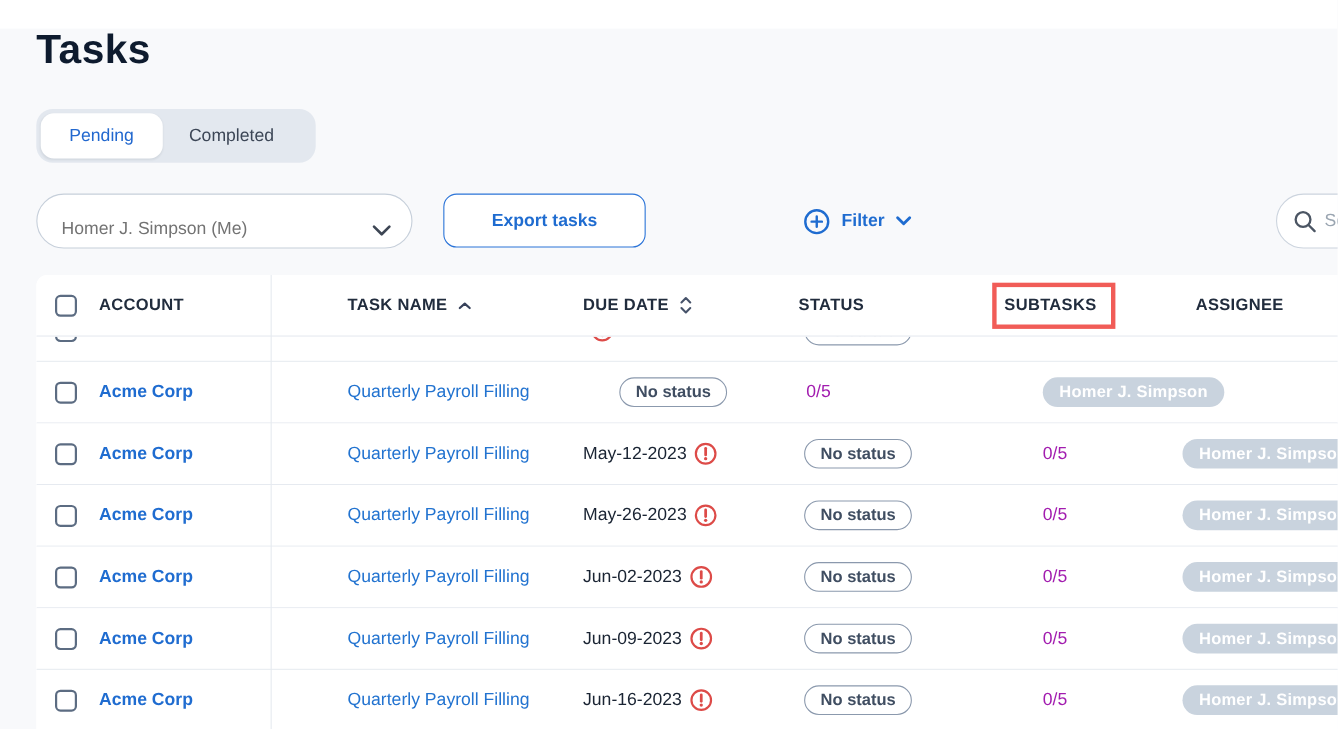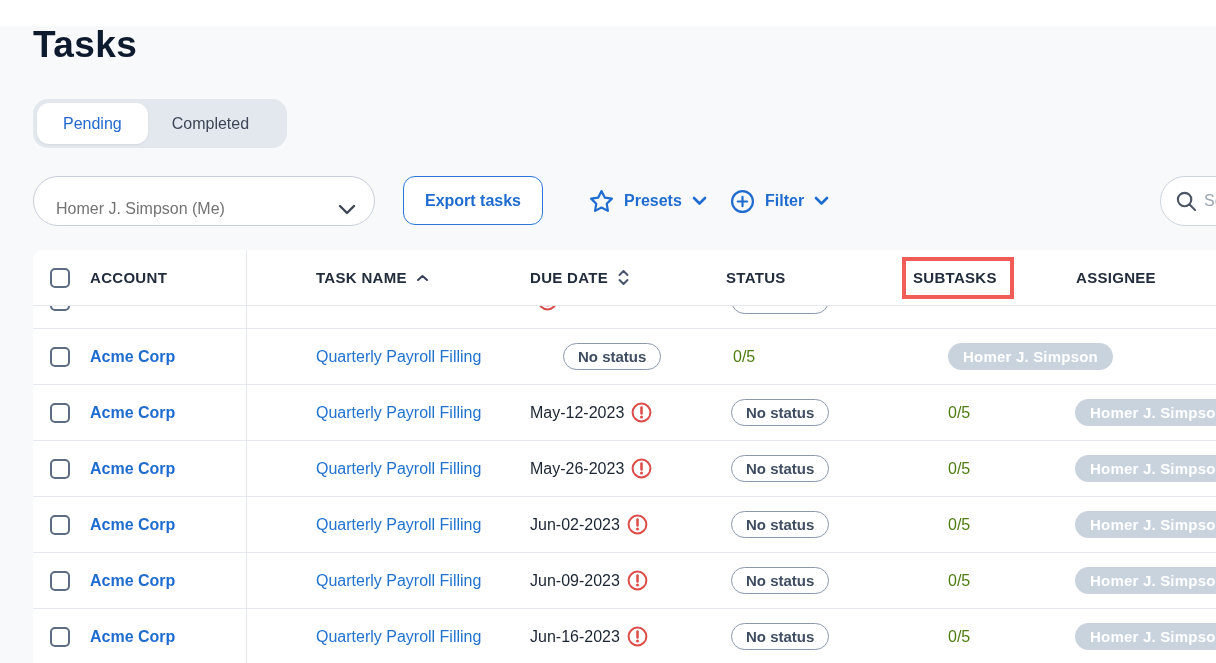--- a/index.html
+++ b/index.html
@@ -17,50 +17,50 @@
   
   .tabs { position:absolute; left:33px; top:99px; width:254px; height:49px; background:#e3e8ef; border-radius:15px; display:flex; align-items:center; padding:0 4px; }
   .tab { font-size:16px; cursor:pointer; display:flex; align-items:center; justify-content:center; }
   .tab.active { background:#ffffff; height:41px; padding:0 26px; border-radius:12px; color:#2268cf; box-shadow:0 1px 2px rgba(16,24,40,.08);text-align:center; }
   .tab.inactive { color:#3c4656; padding:0 24px; }
 
   
   .toolbar { position:absolute; left:33px; top:176px; right:0; height:50px; }
   .dropdown { position:absolute; left:0; top:0; width:342px; height:50px; background:#fff; border:1px solid #c6cfda; border-radius:25px; display:flex; align-items:center; padding:16px 18px 0 22px; font-size:16px; color:#737373; cursor:pointer; }
   .dropdown .chev { margin-left:auto; display:flex; }
-  .export-btn { position:absolute; left:370px; top:0; width:140px; height:49px; background:#fff; border:1.5px solid #2b74d8; border-radius:12px; color:#1f6cd0; font-size:16px; font-weight:bold; display:flex; align-items:center; justify-content:center; cursor:pointer; }
+  .export-btn { position:absolute; left:370px; top:0; width:184px; height:49px; background:#fff; border:1.5px solid #2b74d8; border-radius:12px; color:#1f6cd0; font-size:16px; font-weight:bold; display:flex; align-items:center; justify-content:center; cursor:pointer; }
   .tool-link { position:absolute; top:0; height:50px; display:flex; align-items:center; gap:10px; color:#1f6cd0; font-size:16px; font-weight:bold; cursor:pointer; }
   .tool-link.presets { left:556px; }
   .tool-link.filter  { left:697px; }
   .search-box { position:absolute; left:1127px; top:0; width:250px; height:50px; background:#fff; border:1px solid #ccd4de; border-radius:25px; display:flex; align-items:center; padding:0 12px 0 14px; gap:6px; }
   .search-box input { border:none; outline:none; background:transparent; font-size:16px; color:#374151; width:170px; font-family:inherit; }
   .search-box input::placeholder { color:#9aa5b1; }
 
   
   .table { position:absolute; left:33px; top:250px; width:1250px; height:413px; background:#fff; border-radius:10px 0 0 0; overflow:hidden; }
   .col-divider { position:absolute; left:213px; top:0; bottom:0; width:1px; background:#e6eaf0; z-index:6; }
   .grid-cols { display:grid; grid-template-columns:57px 226px 214px 168px 215px 127px 160px; align-items:center; }
   .thead { position:relative; height:56px; border-bottom:1px solid #e6eaf0; background:#fff; z-index:2; }
   .th { font-size:15px; font-weight:bold; color:#212c3d; letter-spacing:0.3px; display:flex; align-items:center; gap:9px; }
   .th.status   { margin-left:28px;text-align:center; }
   .th.subtasks { }
-  .th.assignee { margin-left:36px;text-align:right; }
+  .th.assignee { margin-left:47px;text-align:right; }
   .red-box { position:absolute; left:869px; top:7px; width:112px; height:42px; border:4px solid #f15c57; z-index:4; }
 
   .tbody { position:relative; height:357px; overflow:hidden; }
   .row { height:56px; border-bottom:1px solid #e6eaf0; background:#fff; }
   .row.clipped { margin-top:-33px; }
 
   .checkbox { width:20px; height:20px; border:2px solid #5c6c82; border-radius:5px; background:#fff; margin-left:17px; cursor:pointer; }
   .account-link { color:#1f6cd0; font-size:16px; font-weight:bold; cursor:pointer; }
   .task-link { color:#2273d0; font-size:16px; cursor:pointer; }
   .due-cell { display:flex; align-items:center; gap:7px; font-size:16px; color:#1a2433; }
   .alert-ic { display:flex; flex:0 0 auto; }
   .status-badge { margin-left:33px; height:27px; padding:0 14px; border:1.5px solid #8b99ad; border-radius:14px; background:#fff; color:#3f4d61; font-size:15px; font-weight:bold; display:inline-flex; align-items:center; width:max-content;text-align:center; }
-  .subtasks-val { margin-left:35px; font-size:16px; color:#4d7c0f; }
+  .subtasks-val { margin-left:35px; font-size:16px; color:#a21caf; }
   .assignee-pill { margin-left:35px; height:27px; padding:0 15px; background:#c9d3de; border-radius:14px; color:#ffffff; font-size:15px; font-weight:bold; display:inline-flex; align-items:center; width:max-content; letter-spacing:0.2px; }
   .status-badge:empty, .assignee-pill:empty { display:none; }
 </style>
 </head>
 <body>
 
 <div class="topstrip"></div>
 
 <div class="page-title">Tasks</div>
 
@@ -76,33 +76,20 @@
       <svg width="18" height="11" viewBox="0 0 18 11">
           <path d="M2 2 L9 9 L16 2" stroke="#3d4654" stroke-width="2.4" fill="none" stroke-linecap="round" stroke-linejoin="round"></path>
         </svg>
     </span>
   </div>
 
   <div class="export-btn">
     <span>Export tasks</span>
   </div>
 
-  <div class="tool-link presets">
-    <span style="display:flex;">
-      <svg width="25" height="25" viewBox="0 0 24 24">
-          <polygon points="12 2 15.09 8.26 22 9.27 17 14.14 18.18 21.02 12 17.77 5.82 21.02 7 14.14 2 9.27 8.91 8.26" fill="none" stroke="#1f6cd0" stroke-width="2.1" stroke-linejoin="round"></polygon>
-        </svg>
-    </span>
-    <span>Presets</span>
-    <span style="display:flex;">
-      <svg width="15" height="10" viewBox="0 0 15 10">
-          <path d="M2 2 L7.5 7.5 L13 2" stroke="#1f6cd0" stroke-width="2.6" fill="none" stroke-linecap="round" stroke-linejoin="round"></path>
-        </svg>
-    </span>
-  </div>
 
   <div class="tool-link filter">
     <span style="display:flex;">
       <svg width="25" height="25" viewBox="0 0 24 24">
           <circle cx="12" cy="12" r="10" fill="none" stroke="#1f6cd0" stroke-width="2.1"></circle>
           <path d="M12 7.5 V16.5 M7.5 12 H16.5" stroke="#1f6cd0" stroke-width="2.1" stroke-linecap="round"></path>
         </svg>
     </span>
     <span>Filter</span>
     <span style="display:flex;">

